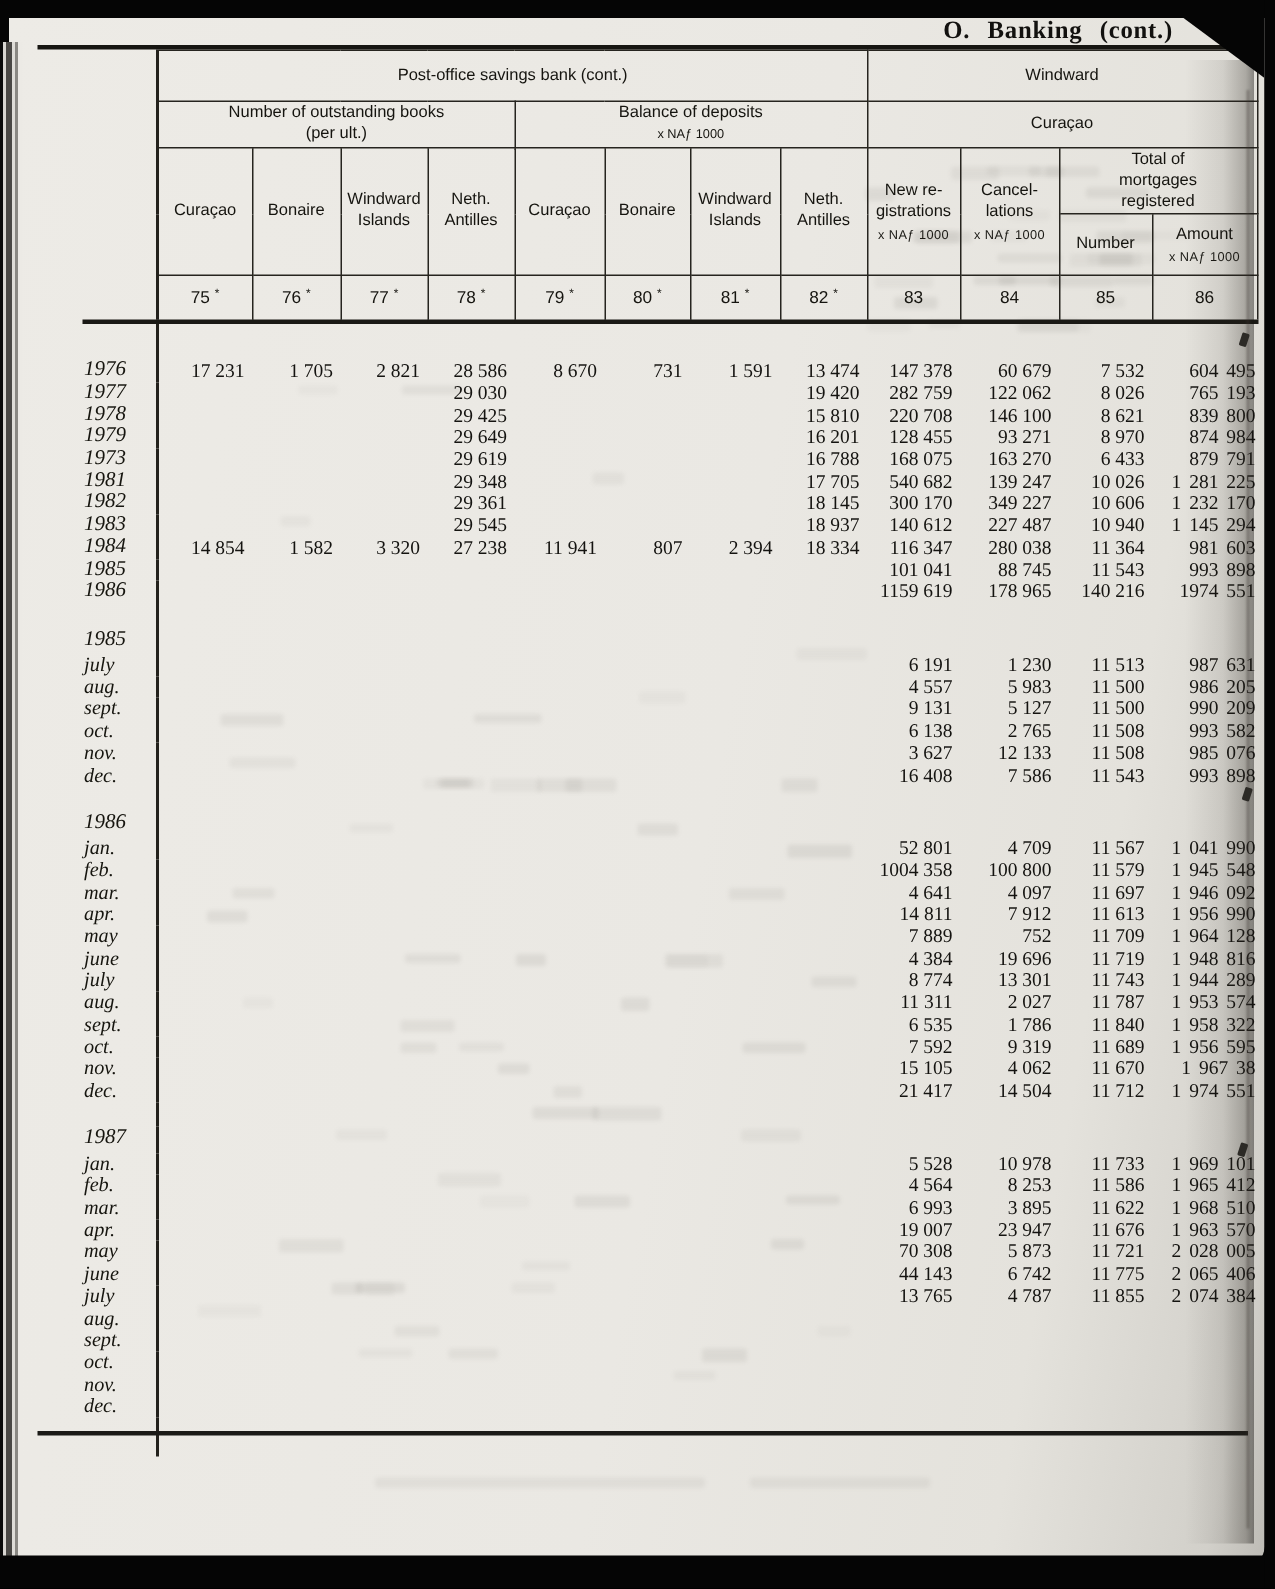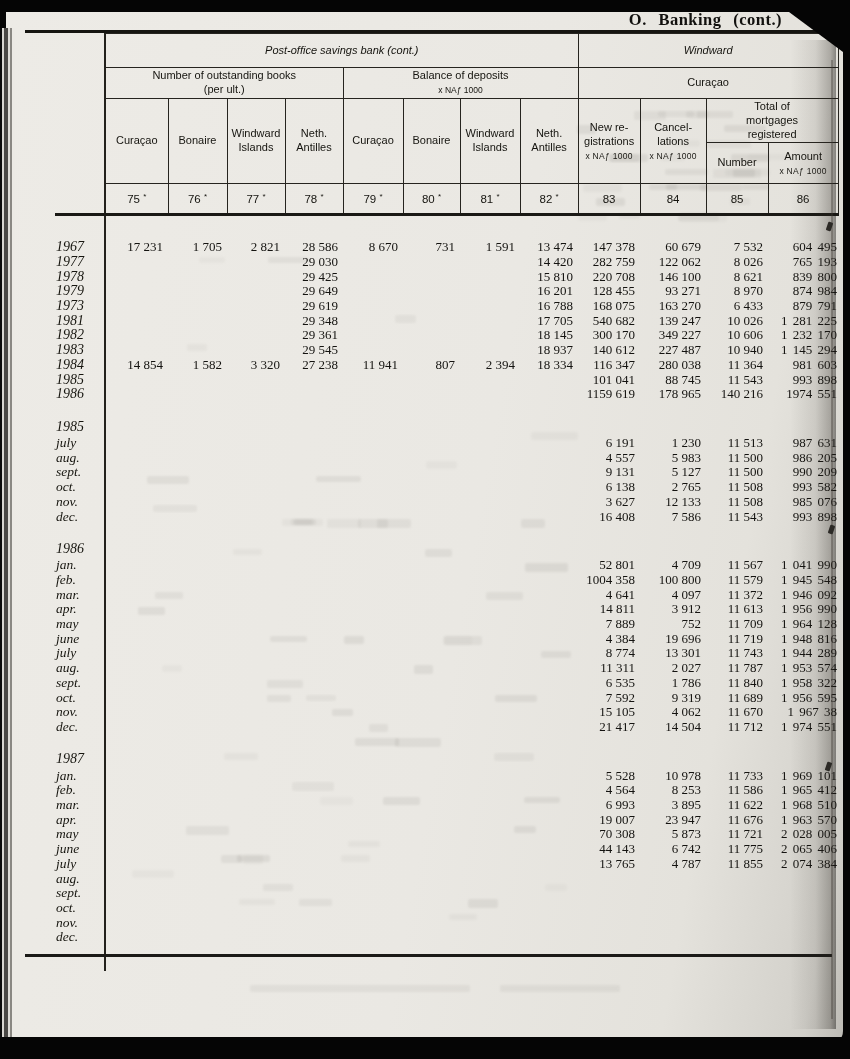--- a/index.html
+++ b/index.html
@@ -33,21 +33,21 @@
   
   #ghosts{position:absolute;inset:0;z-index:1;}
   .ghost{position:absolute;background:#85827c;filter:blur(1.3px);border-radius:2px;}
 
   
   #tbl{position:absolute;left:55px;top:33px;width:783px;z-index:2;border-collapse:collapse;table-layout:fixed;}
   #tbl th{border:1.4px solid #26241f;font-weight:normal;font-size:11px;color:#15140f;
         text-align:center;vertical-align:middle;padding:1px 2px;white-space:pre-line;line-height:1.25;
         font-family:"Liberation Sans",sans-serif;}
   #tbl th.stub{border:none;border-right:2px solid #23211c;}
-  #tbl tr.h1 th{height:31px;font-style:italic;}
+  #tbl tr.h1 th{height:31px;}
   #tbl tr.h2 th{height:28px;}
   #tbl tr.h3 th{height:24px;}
   #tbl tr.h4 th{height:24px;}
   #tbl tr.h5 th{height:38px;}
   #tbl tr.h6 th{height:27px;font-size:11.5px;}
   #tbl thead{border-bottom:3px solid #1a1915;}
   .unit{display:block;font-size:8.5px;letter-spacing:0.3px;margin-top:2px;color:#1a1914;}
   .unit-inline{font-size:8.5px;}
   sup.star{font-size:8px;vertical-align:4px;}
 
@@ -242,21 +242,21 @@
           <td></td>
           <td></td>
           <td></td>
           <td></td>
           <td></td>
           <td></td>
           <td></td>
           <td class="amt"></td>
         </tr>
         <tr class="">
-          <td class="rl" style="font-size: 14px;">1967</td>
+          <td class="rl" style="font-size: 14px;">1976</td>
           <td>17 231</td>
           <td>1 705</td>
           <td>2 821</td>
           <td>28 586</td>
           <td>8 670</td>
           <td>731</td>
           <td>1 591</td>
           <td>13 474</td>
           <td>147 378</td>
           <td>60 679</td>
@@ -265,21 +265,21 @@
         </tr>
         <tr class="">
           <td class="rl" style="font-size: 14px;">1977</td>
           <td></td>
           <td></td>
           <td></td>
           <td>29 030</td>
           <td></td>
           <td></td>
           <td></td>
-          <td>14 420</td>
+          <td>19 420</td>
           <td>282 759</td>
           <td>122 062</td>
           <td>8 026</td>
           <td class="amt">765 193</td>
         </tr>
         <tr class="">
           <td class="rl" style="font-size: 14px;">1978</td>
           <td></td>
           <td></td>
           <td></td>
@@ -598,35 +598,35 @@
           <td></td>
           <td></td>
           <td></td>
           <td></td>
           <td></td>
           <td></td>
           <td></td>
           <td></td>
           <td>4 641</td>
           <td>4 097</td>
-          <td>11 372</td>
+          <td>11 697</td>
           <td class="amt">1 946 092</td>
         </tr>
         <tr class="">
           <td class="rl">apr.</td>
           <td></td>
           <td></td>
           <td></td>
           <td></td>
           <td></td>
           <td></td>
           <td></td>
           <td></td>
           <td>14 811</td>
-          <td>3 912</td>
+          <td>7 912</td>
           <td>11 613</td>
           <td class="amt">1 956 990</td>
         </tr>
         <tr class="">
           <td class="rl">may</td>
           <td></td>
           <td></td>
           <td></td>
           <td></td>
           <td></td>

